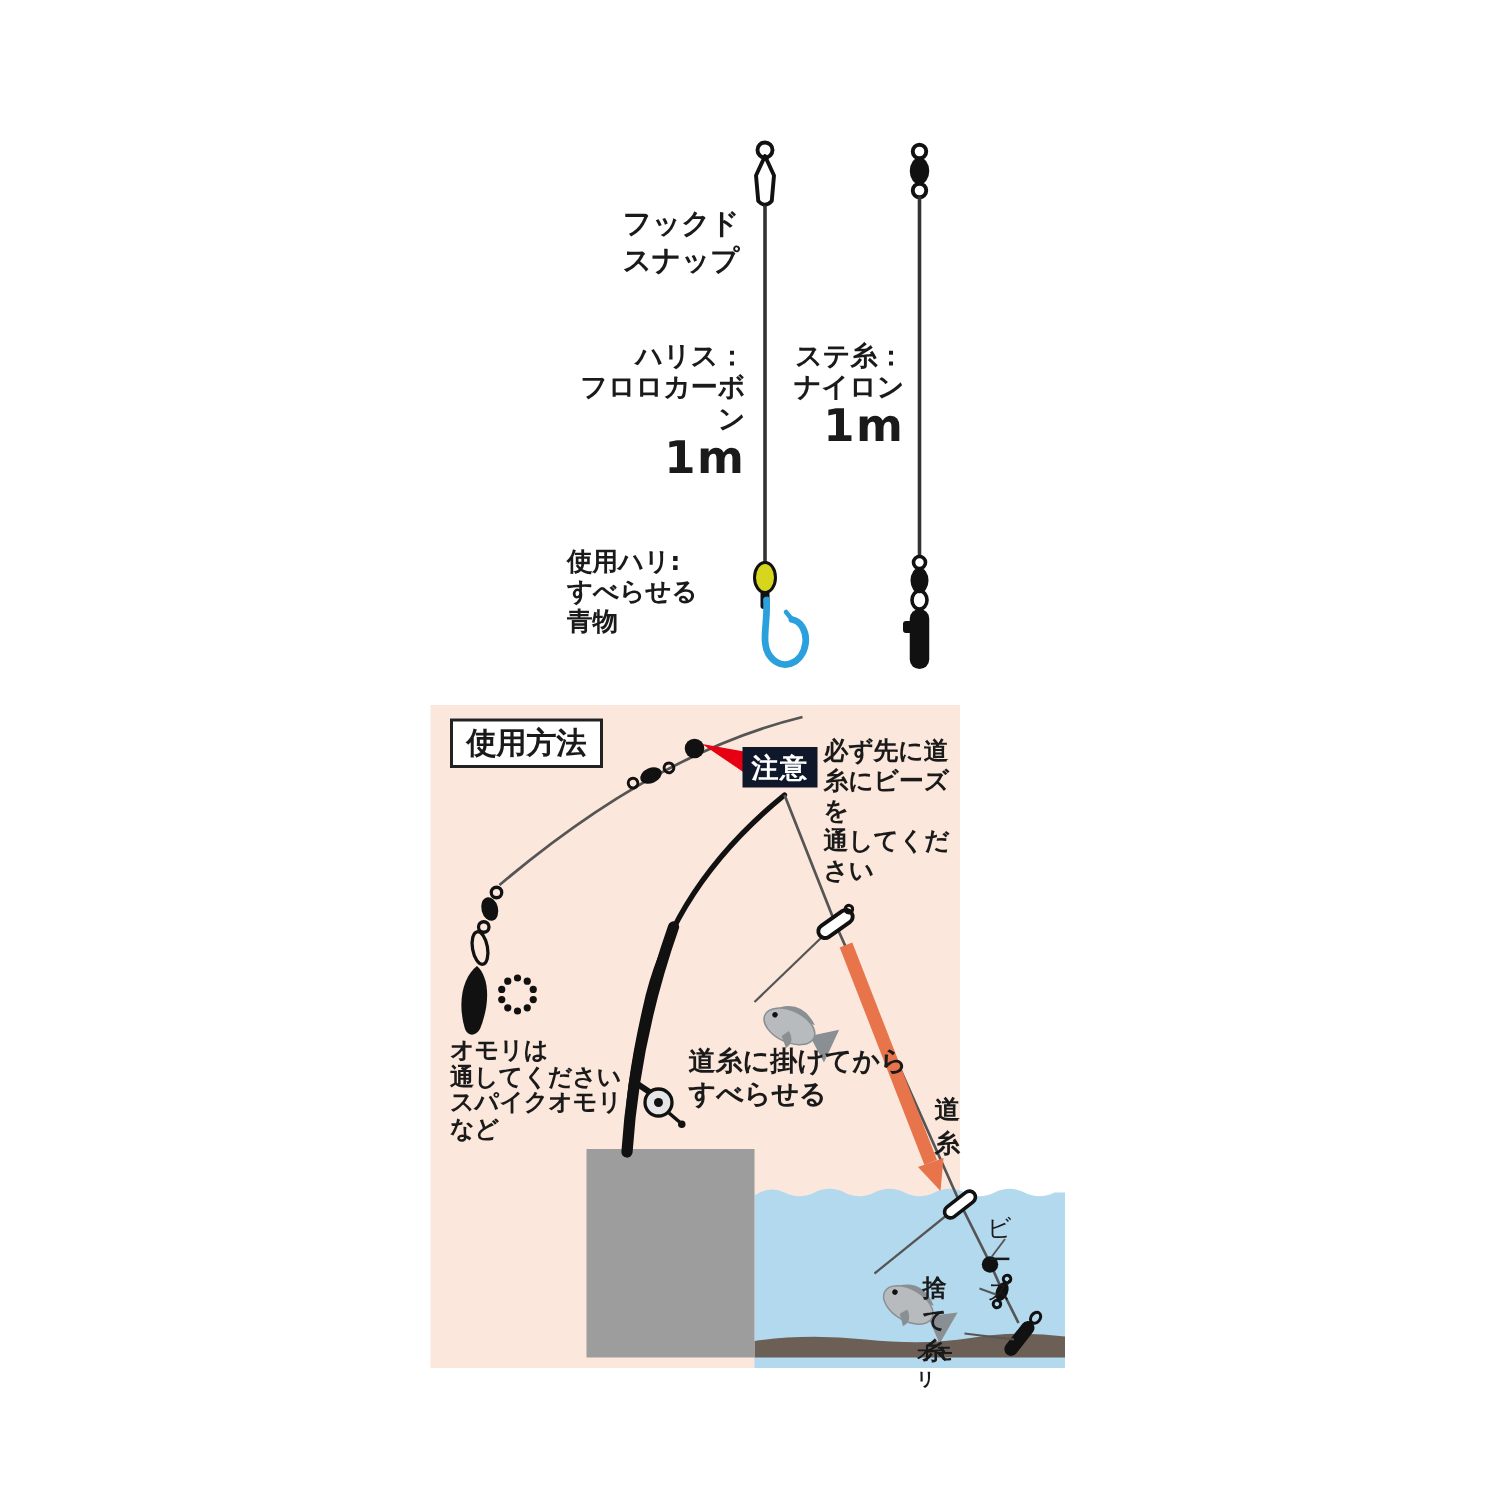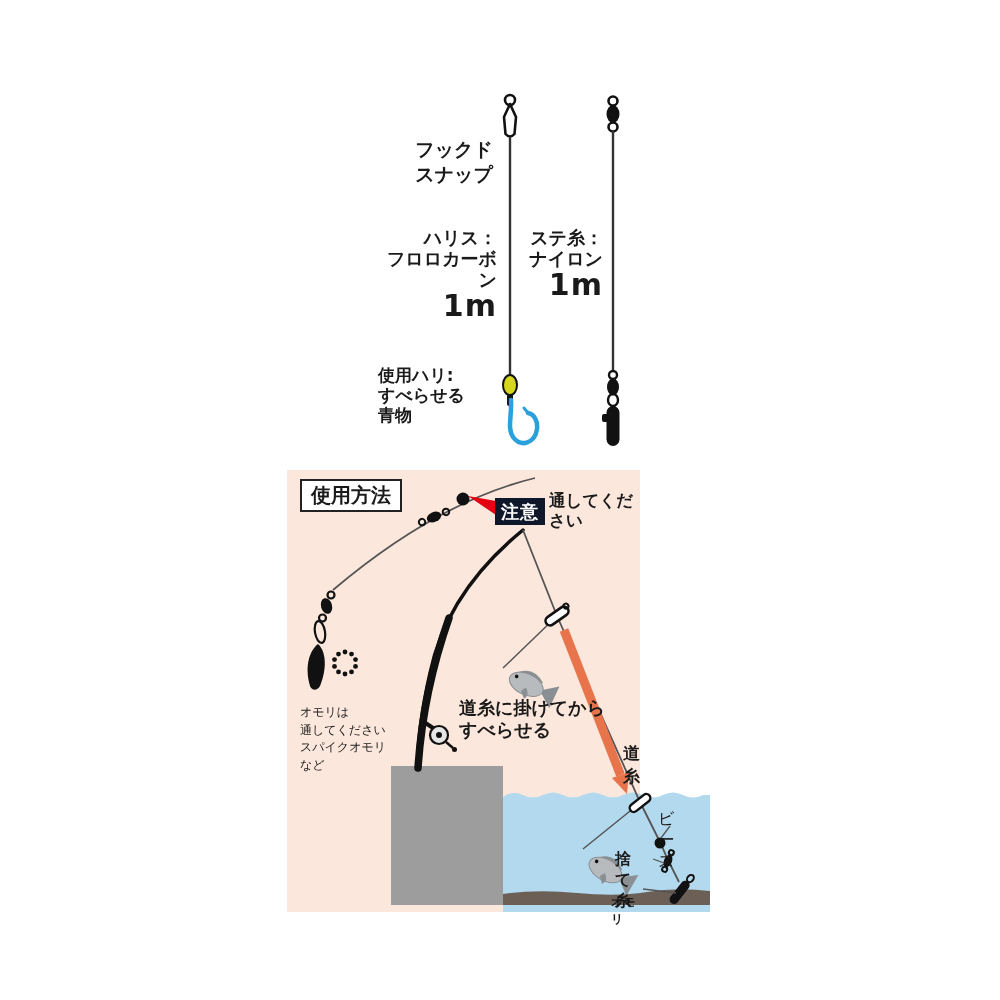--- a/index.html
+++ b/index.html
@@ -13,23 +13,23 @@
   .lbl-sute{left:512px;top:191px;width:91px;font-size:18px;line-height:21px;font-weight:600;}
   .len{font-size:30px;font-weight:bold;line-height:32px;letter-spacing:1px;}
   .lbl-hari{left:378px;top:365px;font-size:17px;line-height:20px;font-weight:600;}
   .usage-box{position:absolute;left:287px;top:470px;width:353px;height:442px;background:#fbe7db;}
   .usage-title{position:absolute;left:13px;top:9px;background:#ffffff;border:2px solid #222;
                padding:1px 9px;font-size:20px;font-weight:bold;z-index:4;}
   .caution-badge{position:absolute;left:208px;top:28px;width:50px;height:27px;background:#0f172a;
                  color:#fff;font-size:18px;font-weight:bold;display:flex;align-items:center;
                  justify-content:center;z-index:4;letter-spacing:1px;}
   .caution-text{position:absolute;left:262px;top:21px;font-size:16.5px;font-weight:bold;line-height:20px;z-index:4;}
-  .weight-note{position:absolute;left:13px;top:234px;font-size:12px;line-height:17.5px;font-weight:400;z-index:4;}
+  .weight-note{position:absolute;left:13px;top:221px;font-size:16px;line-height:17.5px;font-weight:700;z-index:4;}
   .slide-note{position:absolute;left:172px;top:227px;font-size:18px;font-weight:bold;line-height:22px;z-index:4;}
-  .michiito-lbl{position:absolute;left:336px;top:258px;font-size:17px;font-weight:bold;z-index:4;margin-top:14px;}
+  .michiito-lbl{position:absolute;left:336px;top:258px;font-size:17px;font-weight:bold;z-index:4;}
   .beads-lbl{position:absolute;left:371px;top:339px;font-size:16px;font-weight:normal;z-index:4;text-align:right;}
   .sutei-lbl{position:absolute;left:328px;top:379px;font-size:16px;font-weight:bold;z-index:4;}
   .omori-lbl{position:absolute;left:324px;top:424px;font-size:12px;font-weight:bold;z-index:4;}
   svg{display:block;}
 </style>
 </head>
 <body>
 
 <div class="canvas">
 
@@ -182,20 +182,21 @@
       <g stroke="#555" stroke-width="1.3">
         <line x1="383" y1="356" x2="374" y2="368"></line>
         <line x1="366" y1="389" x2="377" y2="393"></line>
         <line x1="356" y1="419" x2="389" y2="423"></line>
       </g>
     </svg>
 
     <div class="usage-title">使用方法</div>
     <div class="caution-badge">注意</div>
     <div class="caution-text">
+      <div>必ず先に道糸にビーズを</div>
       <div>通してください</div>
     </div>
     <div class="weight-note">
       <div>オモリは</div>
       <div>通してください</div>
       <div>スパイクオモリ</div>
       <div>など</div>
     </div>
     <div class="slide-note">
       <div>道糸に掛けてから</div>

